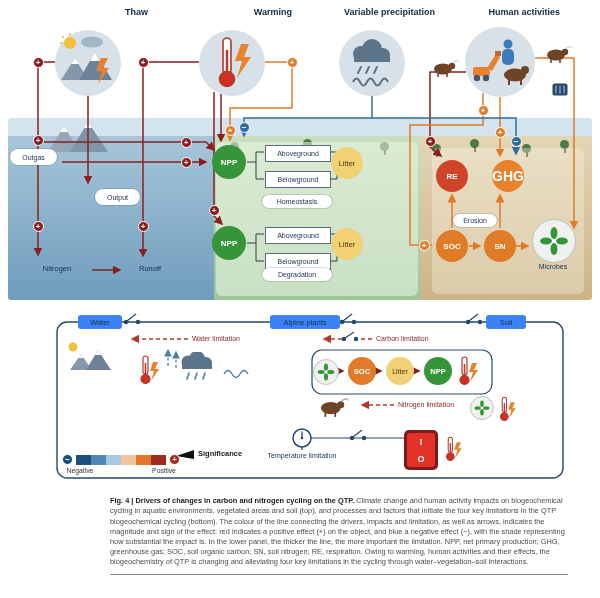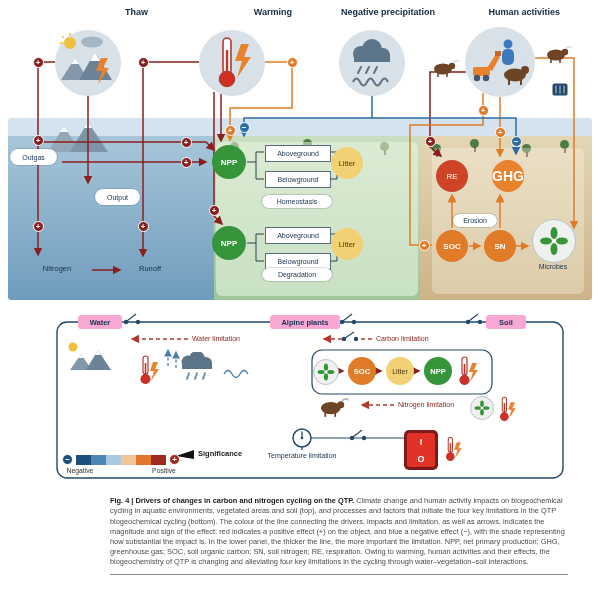--- a/index.html
+++ b/index.html
@@ -8,21 +8,21 @@
   .abs{position:absolute;}
   .drv{position:absolute;font-weight:bold;font-size:9px;color:#132a45;text-align:right;}
   .drv-circle{position:absolute;border-radius:50%;background:#d8e1e8;z-index:2;}
   .circle{position:absolute;border-radius:50%;display:flex;align-items:center;justify-content:center;z-index:2;}
   .pill{position:absolute;background:#fff;border-radius:8px;display:flex;align-items:center;justify-content:center;color:#17314f;font-size:7px;box-shadow:0 0 0 0.6px rgba(40,60,80,.35);z-index:2;white-space:nowrap;}
   .sqbox{position:absolute;background:#fff;border:0.8px solid #5a6b7d;display:flex;align-items:center;justify-content:center;color:#17314f;font-size:7px;z-index:2;white-space:nowrap;}
   .lbl{position:absolute;color:#17314f;font-size:7.5px;text-align:center;z-index:2;white-space:nowrap;}
   .limlbl{position:absolute;color:#8a1f1f;font-size:7px;z-index:2;white-space:nowrap;}
   .badge{position:absolute;width:11px;height:11px;border-radius:50%;color:#fff;font-size:8px;font-weight:bold;line-height:10px;text-align:center;border:1px solid #fff;box-sizing:border-box;z-index:3;}
   .pos{background:#8a1f1f;} .posO{background:#e07b28;} .neg{background:#2e6da4;}
-  .hdr{position:absolute;background:#f9a8d4;border-radius:3px;display:flex;align-items:center;justify-content:center;color:#17314f;font-size:7.5px;font-weight:bold;z-index:2;white-space:nowrap;}
+  .hdr{position:absolute;background:#3b82f6;border-radius:3px;display:flex;align-items:center;justify-content:center;color:#17314f;font-size:7.5px;font-weight:normal;z-index:2;white-space:nowrap;}
   .overlay{position:absolute;left:0;top:0;z-index:1;}
   .midbg{position:absolute;left:8px;top:118px;width:584px;height:182px;overflow:hidden;border-radius:3px;z-index:0;}
   .tree{position:absolute;width:10px;height:14px;z-index:0;}
   .tree i{position:absolute;left:0;top:0;width:9px;height:9px;background:#4e7a44;border-radius:50%;}
   .tree b{position:absolute;left:3.5px;top:8px;width:2px;height:5px;background:#6b4d33;}
   .legend-swatch{display:inline-block;width:15px;height:10px;}
   .caption{position:absolute;left:110px;top:489px;width:458px;font-size:7.4px;line-height:1.36;color:#4a4a4a;border-bottom:1px solid #8a8a8a;padding-bottom:7px;z-index:2;}
   .cap-title{font-weight:bold;color:#1a1a1a;text-align:center;}
   .switch-outer{position:absolute;left:404px;top:430px;width:34px;height:40px;background:#7d1a1a;border-radius:5px;z-index:2;}
   .switch-inner{position:absolute;left:3px;top:3px;right:3px;bottom:3px;background:#e23227;border-radius:3px;display:flex;flex-direction:column;align-items:center;justify-content:space-around;color:#fff;font-weight:bold;font-size:9px;}
@@ -181,21 +181,21 @@
       <line x1="302" y1="438" x2="302" y2="431.5" stroke="#24486e" stroke-width="1.3"></line>
       <circle cx="302" cy="438" r="1.3" fill="#24486e"></circle>
       <line x1="302" y1="447" x2="302" y2="450" stroke="#24486e" stroke-width="1.3"></line>
     </g>
 
     <polygon points="176,456 194,450 194,459" fill="#111111"></polygon>
   </svg>
 
   <div class="drv" style="left:28px;top:7px;width:120px;">Thaw</div>
   <div class="drv" style="left:172px;top:7px;width:120px;">Warming</div>
-  <div class="drv" style="left:309px;top:7px;width:126px;">Negative precipitation</div>
+  <div class="drv" style="left:309px;top:7px;width:126px;">Variable precipitation</div>
   <div class="drv" style="left:440px;top:7px;width:120px;">Human activities</div>
 
   <div class="drv-circle" style="left:55px;top:30px;width:66px;height:66px;">
     <svg width="66" height="66" viewBox="0 0 66 66">
       <circle cx="15" cy="13" r="6" fill="#f0bf3e"></circle>
       <g stroke="#f0bf3e" stroke-width="1.5">
           <line x1="15" y1="3" x2="15" y2="6"></line>
           <line x1="5" y1="13" x2="8" y2="13"></line>
           <line x1="7" y1="6" x2="9" y2="8"></line>
         </g>
@@ -287,21 +287,21 @@
   <div class="sqbox" style="left:265px;top:145px;width:64px;height:15px;">Aboveground</div>
   <div class="sqbox" style="left:265px;top:171px;width:64px;height:15px;">Belowground</div>
   <div class="circle" style="left:331px;top:147px;width:32px;height:32px;background:#f2d175;color:#4a3a10;font-size:7.5px;">Litter</div>
   <div class="pill" style="left:262px;top:195px;width:70px;height:13px;">Homeostasis</div>
   <div class="circle" style="left:212px;top:226px;width:34px;height:34px;background:#36953b;color:#fff;font-size:8px;font-weight:bold;">NPP</div>
   <div class="sqbox" style="left:265px;top:227px;width:64px;height:15px;">Aboveground</div>
   <div class="sqbox" style="left:265px;top:253px;width:64px;height:15px;">Belowground</div>
   <div class="circle" style="left:331px;top:228px;width:32px;height:32px;background:#f2d175;color:#4a3a10;font-size:7.5px;">Litter</div>
   <div class="pill" style="left:262px;top:268px;width:70px;height:13px;">Degradation</div>
 
-  <div class="circle" style="left:436px;top:160px;width:32px;height:32px;background:#cf4426;color:#fff;font-size:8px;font-weight:normal;">RE</div>
+  <div class="circle" style="left:436px;top:160px;width:32px;height:32px;background:#cf4426;color:#fff;font-size:8px;font-weight:bold;">RE</div>
   <div class="circle" style="left:492px;top:160px;width:32px;height:32px;background:#e8822d;color:#fff;font-size:14px;font-weight:bold;">GHG</div>
   <div class="pill" style="left:453px;top:214px;width:44px;height:13px;">Erosion</div>
   <div class="circle" style="left:436px;top:230px;width:32px;height:32px;background:#e07b28;color:#fff;font-size:8px;font-weight:bold;">SOC</div>
   <div class="circle" style="left:484px;top:230px;width:32px;height:32px;background:#e07b28;color:#fff;font-size:8px;font-weight:bold;">SN</div>
   <div class="circle white-circ" style="left:532px;top:219px;width:42px;height:42px;">
     <svg width="30" height="30" viewBox="0 0 30 30">
       <g fill="#36953b">
         <ellipse cx="15" cy="7" rx="3.5" ry="6"></ellipse>
         <ellipse cx="15" cy="23" rx="3.5" ry="6"></ellipse>
         <ellipse cx="7" cy="15" rx="6" ry="3.5"></ellipse>

